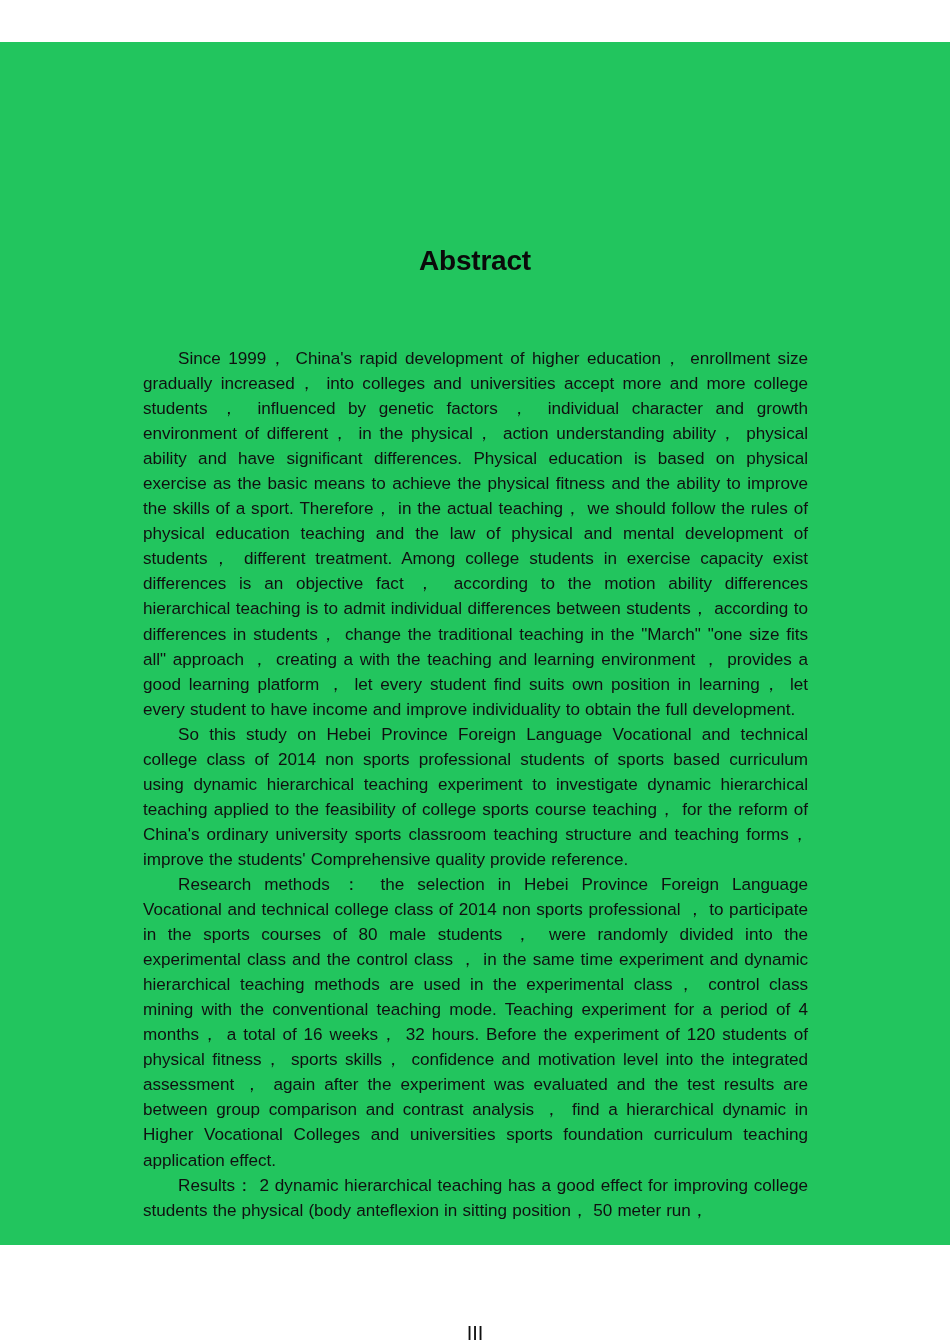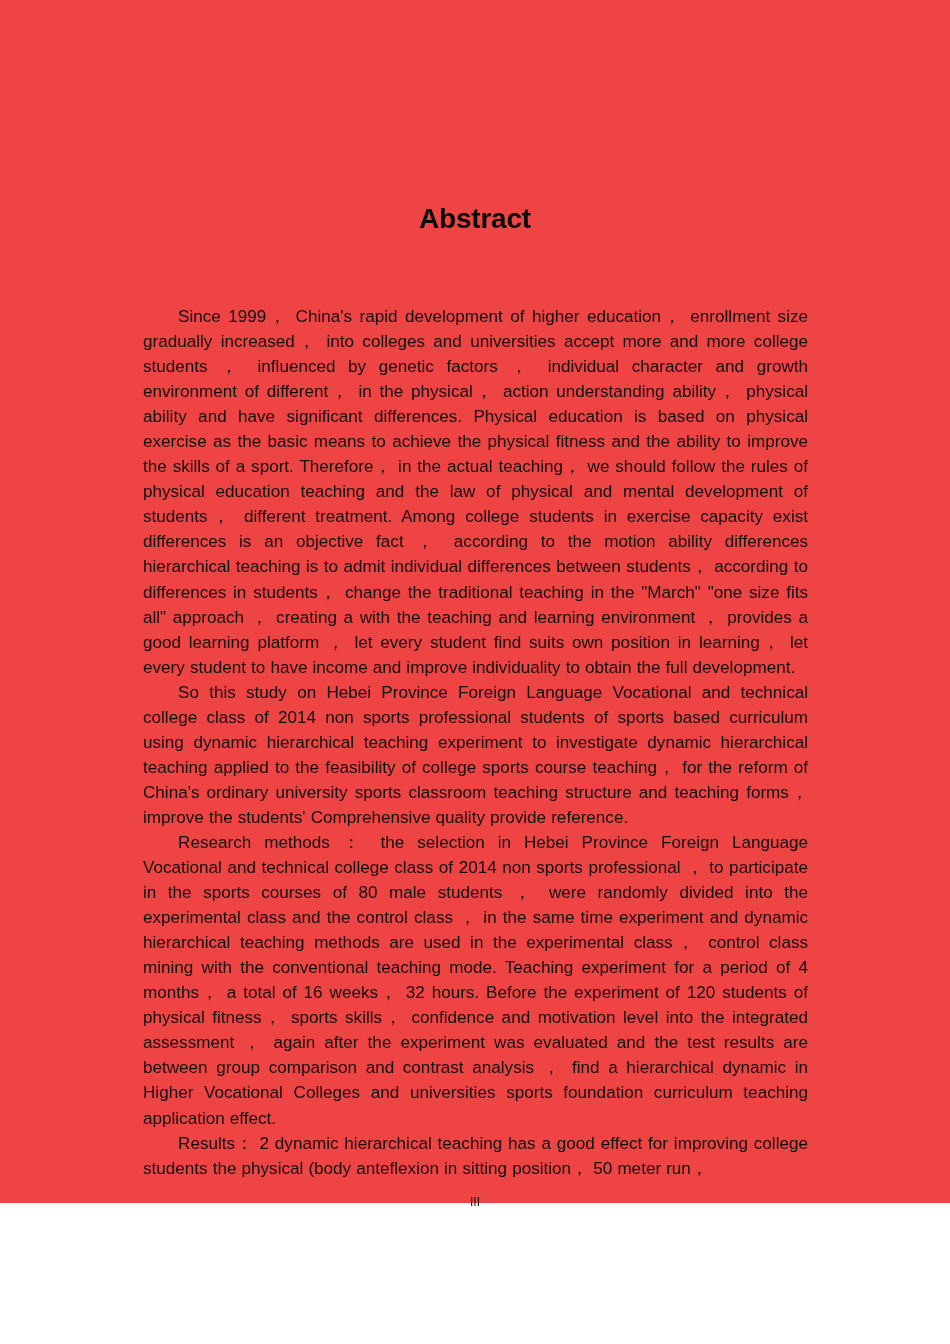--- a/index.html
+++ b/index.html
@@ -11,22 +11,23 @@
     height: 1344px;
     background: #ffffff;
     font-family: "Liberation Sans", "DejaVu Sans", sans-serif;
     color: #000000;
     overflow: hidden;
   }
   .page {
     position: relative;
     width: 950px;
     height: 1203px;
-    background: #ef4444;
+    background: #22c55e;
     box-sizing: border-box;
+    margin-top: 42px;
   }
   .doc-title {
     position: absolute;
     top: 184px;
     left: 0;
     width: 950px;
     text-align: center;
     font-family: "Liberation Sans", "DejaVu Sans", sans-serif;
     font-size: 28px;
     font-weight: bold;
@@ -51,25 +52,25 @@
     font-family: Liberation Sans, sans-serif;
     word-spacing: 0.02em;
     hyphens: none;
     -webkit-hyphens: none;
   }
   p.para:last-child {
     text-align: justify;
   }
   .page-number {
     position: absolute;
-    top: 1192px;
+    top: 1281px;
     left: 0;
     width: 950px;
     text-align: center;
-    font-size: 12px;
+    font-size: 20px;
     line-height: 20px;
     color: #101010;
     font-family: "Liberation Sans", "DejaVu Sans", sans-serif;
   }
 </style>
 </head>
 <body>
 
 <div class="page">
 

